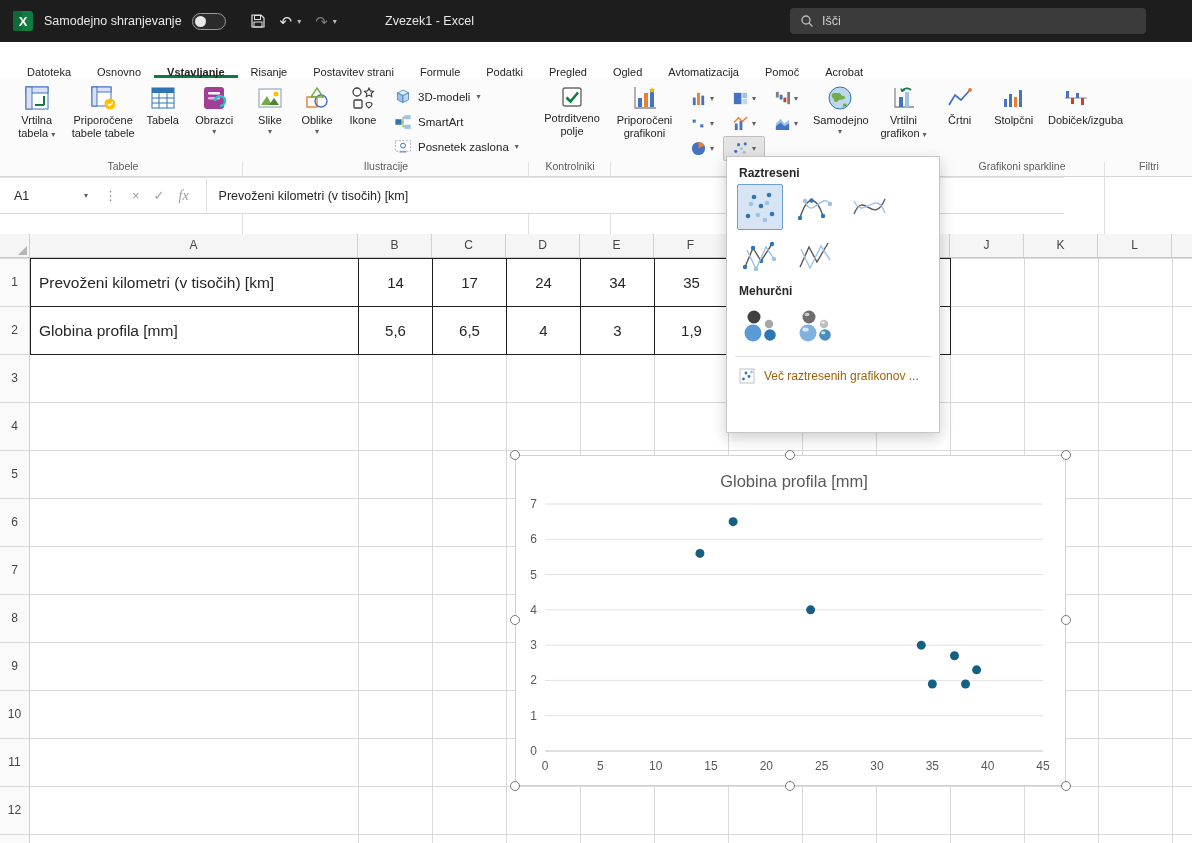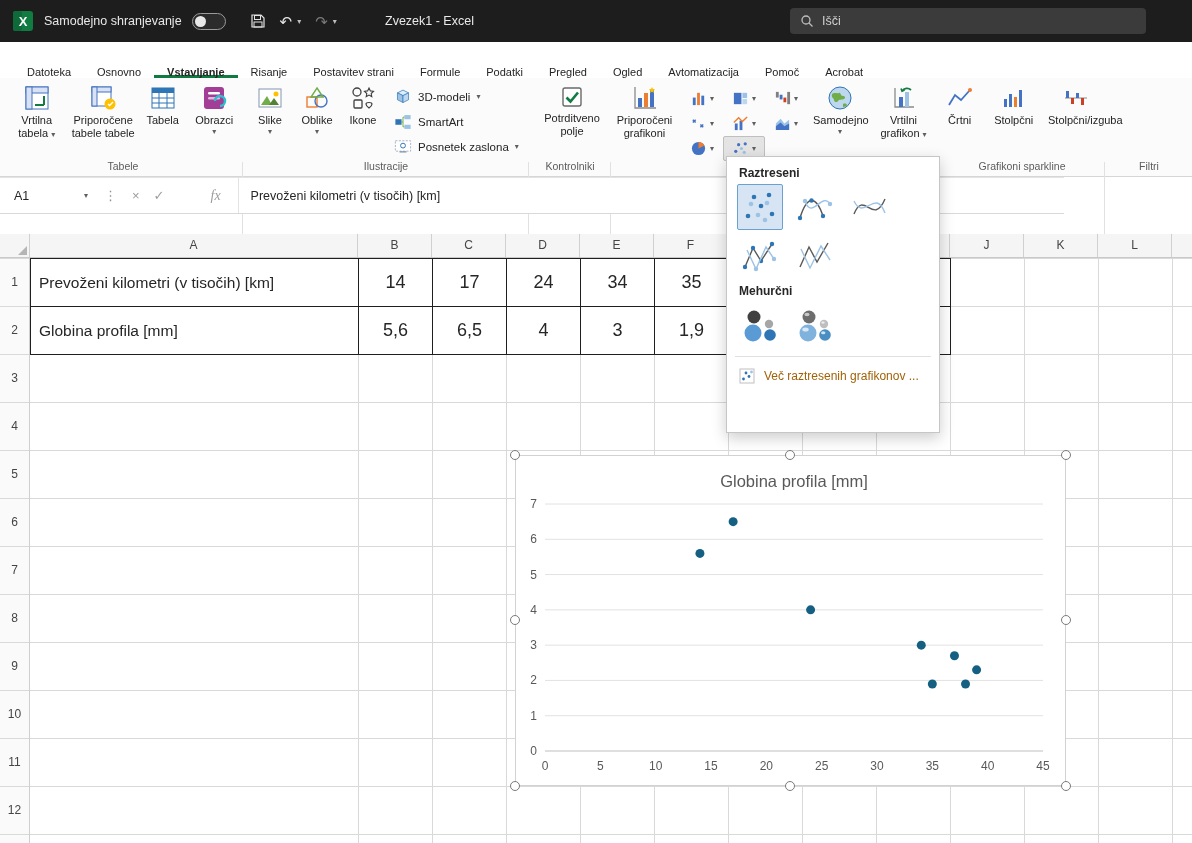--- a/index.html
+++ b/index.html
@@ -58,21 +58,21 @@
 
   
   #formulabar { position:absolute; left:0; top:177px; width:1064px; height:37px;
             background:#ffffff; border-top:1px solid #e3e3e3; border-bottom:1px solid #d9d9d9;
             display:flex; align-items:center; }
   #name-box { width:96px; height:100%; display:flex; align-items:center; padding-left:14px;
             font-size:12.5px; color:#262626; position:relative; cursor:pointer; }
   #name-box .chev { position:absolute; right:8px; }
   #fb-dots { color:#8f8f8f; font-size:13px; padding:0 8px; }
   .fb-ico { color:#9d9d9d; font-size:13px; padding:0 7px; cursor:pointer; }
-  .fb-fx { font-style:italic; font-family:"Liberation Serif", serif; font-size:14px;margin-left:32px; }
+  .fb-fx { font-style:italic; font-family:"Liberation Serif", serif; font-size:14px; }
   #fb-content { margin-left:10px; padding-left:12px; border-left:1px solid #e3e3e3;
             font-size:12.5px; color:#262626; height:100%; display:flex; align-items:center; }
 
   
   #col-headers { position:absolute; left:0; top:234px; width:1192px; height:24px;
             display:flex; background:#f5f5f5; border-bottom:1px solid #c9c9c9; z-index:5; }
   .chcell { border-right:1px solid #d0d0d0; font-size:12px; color:#454545; text-align:center;
             line-height:23px; cursor:pointer; }
   #corner-cell { width:30px; position:relative; cursor:pointer; }
   #corner-cell .tri { position:absolute; right:2px; bottom:2px; width:0; height:0;
@@ -90,21 +90,21 @@
             background-image:linear-gradient(to right,#d9d9d9 1px,transparent 1px),
                              linear-gradient(to bottom,#d9d9d9 1px,transparent 1px);
             background-size:74px 48px; }
 
   
   #sheet-table { position:absolute; left:30px; top:258px; width:921px; z-index:10;
             display:grid; grid-template-columns:328px repeat(8,74px);
             grid-auto-rows:48px; border-top:1.5px solid #1f1f1f; border-left:1.5px solid #1f1f1f;
             background:transparent; }
   #sheet-table .tcell { border-right:1.5px solid #1f1f1f; border-bottom:1.5px solid #1f1f1f;
-            background:#ffffff; font-size:18px; display:flex; align-items:center;
+            background:#ffffff; font-size:15px; display:flex; align-items:center;
             justify-content:center; cursor:cell; }
   #sheet-table .tlabel { justify-content:flex-start; padding-left:8px; font-size:15.5px; }
 
   
   #chart { position:absolute; left:515px; top:455px; width:551px; height:331px;
             background:#ffffff; border:1px solid #d2d2d2; z-index:30; cursor:move; }
   #chart svg text { font-family:"Liberation Sans", sans-serif; }
   .handle { position:absolute; width:10px; height:10px; border-radius:50%;
             background:#ffffff; border:1px solid #7a7a7a; z-index:31; }
 
@@ -449,21 +449,21 @@
       <div class="bigbtn" style="width:56px">
         <span>
           <svg width="26" height="26" viewBox="0 0 26 26">
               <line x1="2" y1="13" x2="24" y2="13" stroke="#8a8a8a"></line>
               <rect x="3" y="6" width="3" height="7" fill="#4472c4"></rect>
               <rect x="8" y="13" width="3" height="6" fill="#cc4125"></rect>
               <rect x="13" y="8" width="3" height="5" fill="#4472c4"></rect>
               <rect x="18" y="13" width="3" height="7" fill="#cc4125"></rect>
             </svg>
         </span>
-        <span class="blabel"><span>Stolpčni/izguba</span></span>
+        <span class="blabel"><span>Dobiček/izguba</span></span>
       </div>
     </div>
     <div class="grp-label">Grafikoni sparkline</div>
   </div>
   <div class="vsep" style="left:1104px"></div>
 
   <div class="rgroup" style="left:1106px; width:86px;">
     <div class="grp-label">Filtri</div>
   </div>
 </div>

